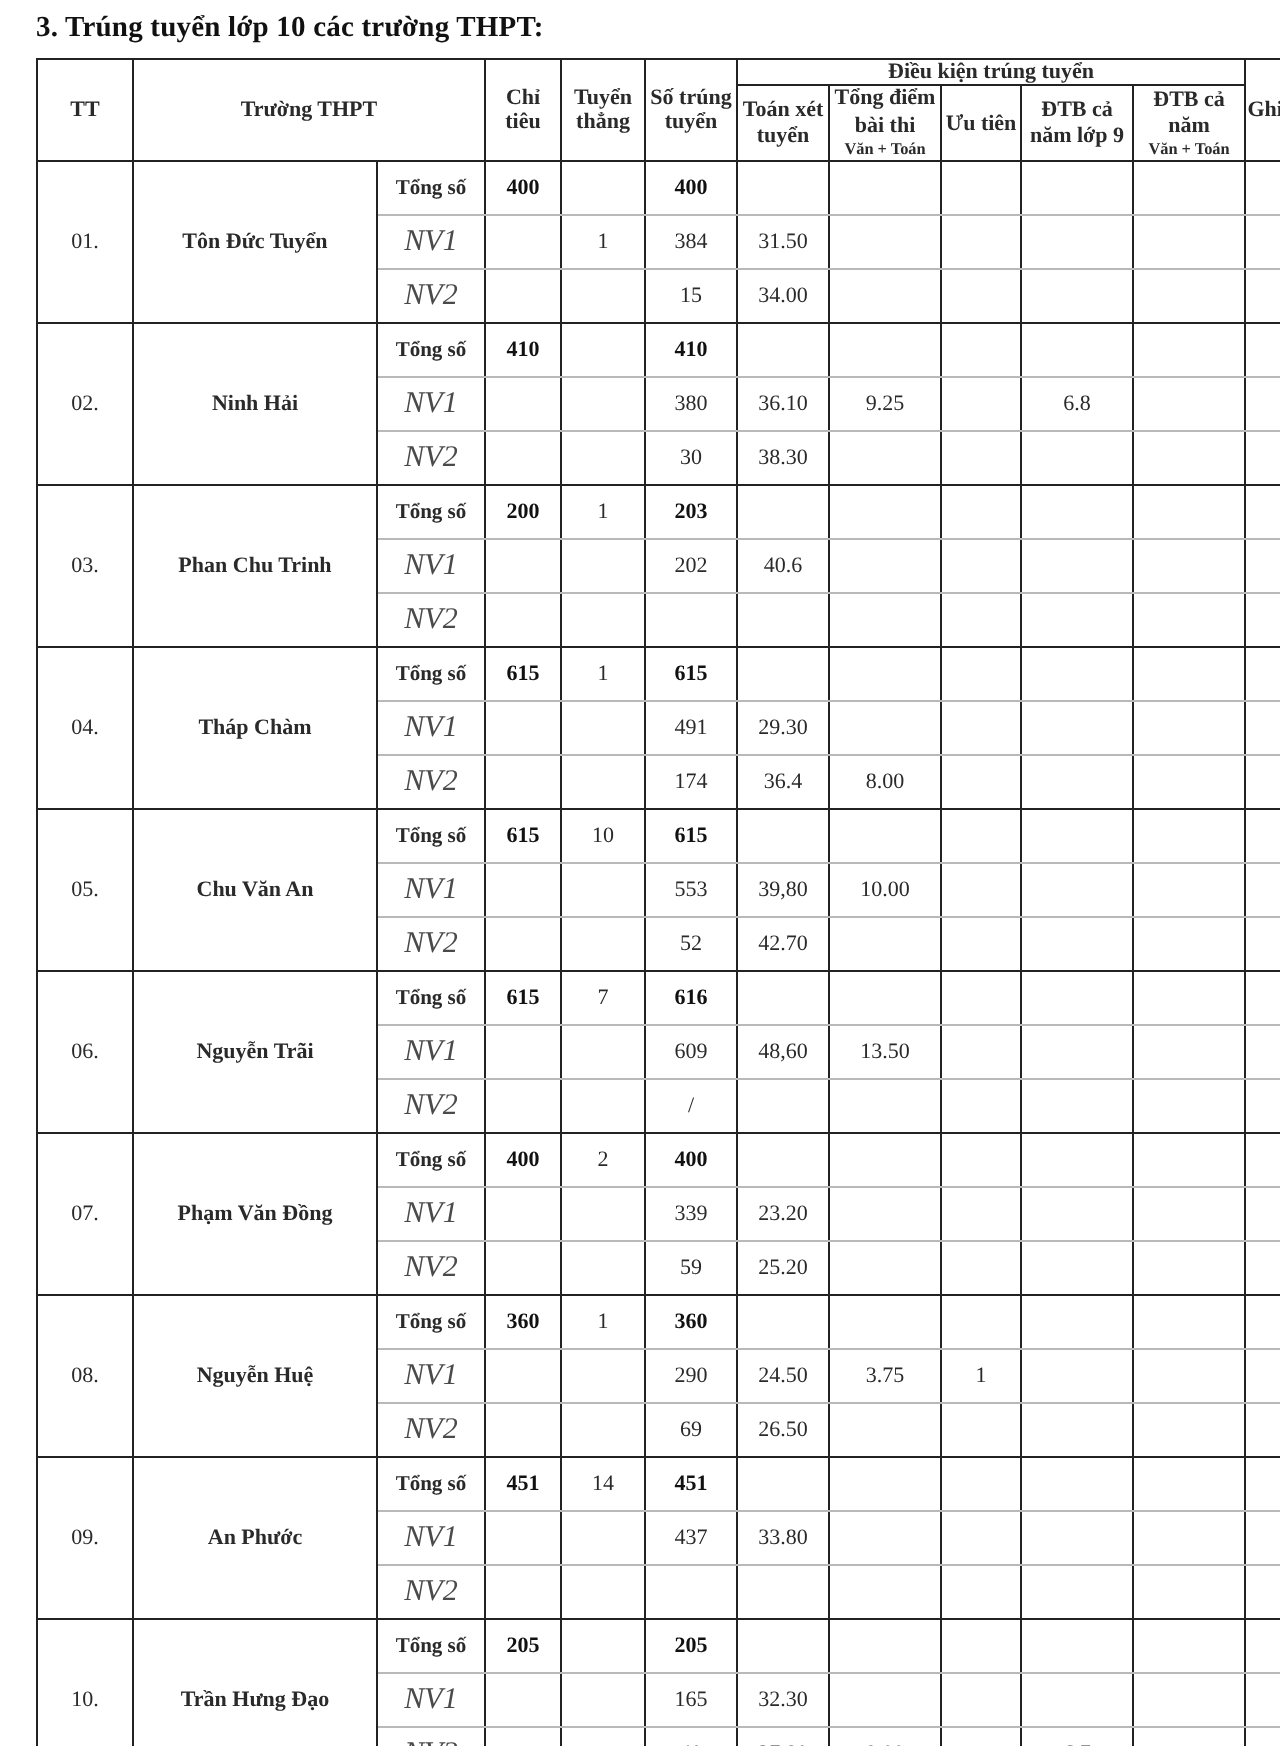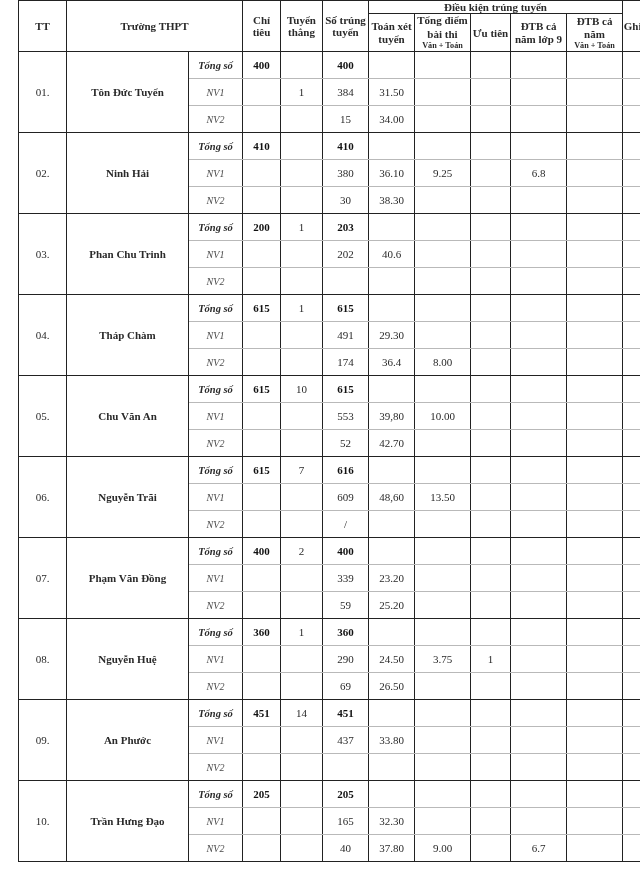--- a/index.html
+++ b/index.html
@@ -75,30 +75,29 @@
     font-size: 12.5px;
     font-weight: bold;
     text-align: left;
     padding-left: 8px;
     color: #111;
   }
   td.c-sub {
     font-size: 11px;
     padding: 0 3px;
     white-space: nowrap;
-    font-style: italic;
   }
   td.c-sub.total {
     font-weight: bold;
     font-size: 10.5px;
   }
   td.c-sub.nv {
     font-style: italic;
     color: #4a4a4a;
-    font-size: 10px;
+    font-size: 15px;
   }
   td.c-val {
     font-size: 11px;
     color: #3a3a3a;
   }
   td.c-val.bold {
     font-weight: bold;
     color: #111;
     margin-top: 24px;
   }
@@ -111,20 +110,21 @@
   tr.grp-last  > td.inner { border-bottom: 1px solid #222; }
 
   .row-h { height: 27px; }
   .grp-sep td { border-top: 1.4px solid #1a1a1a; }
 </style>
 </head>
 <body>
 
 <div id="page">
 
+  <div class="doc-title">3. Trúng tuyển lớp 10 các trường THPT:</div>
 
   <table class="admissions">
     <colgroup>
       <col style="width:48px">
       <col style="width:122px">
       <col style="width:54px">
       <col style="width:38px">
       <col style="width:42px">
       <col style="width:46px">
       <col style="width:46px">

